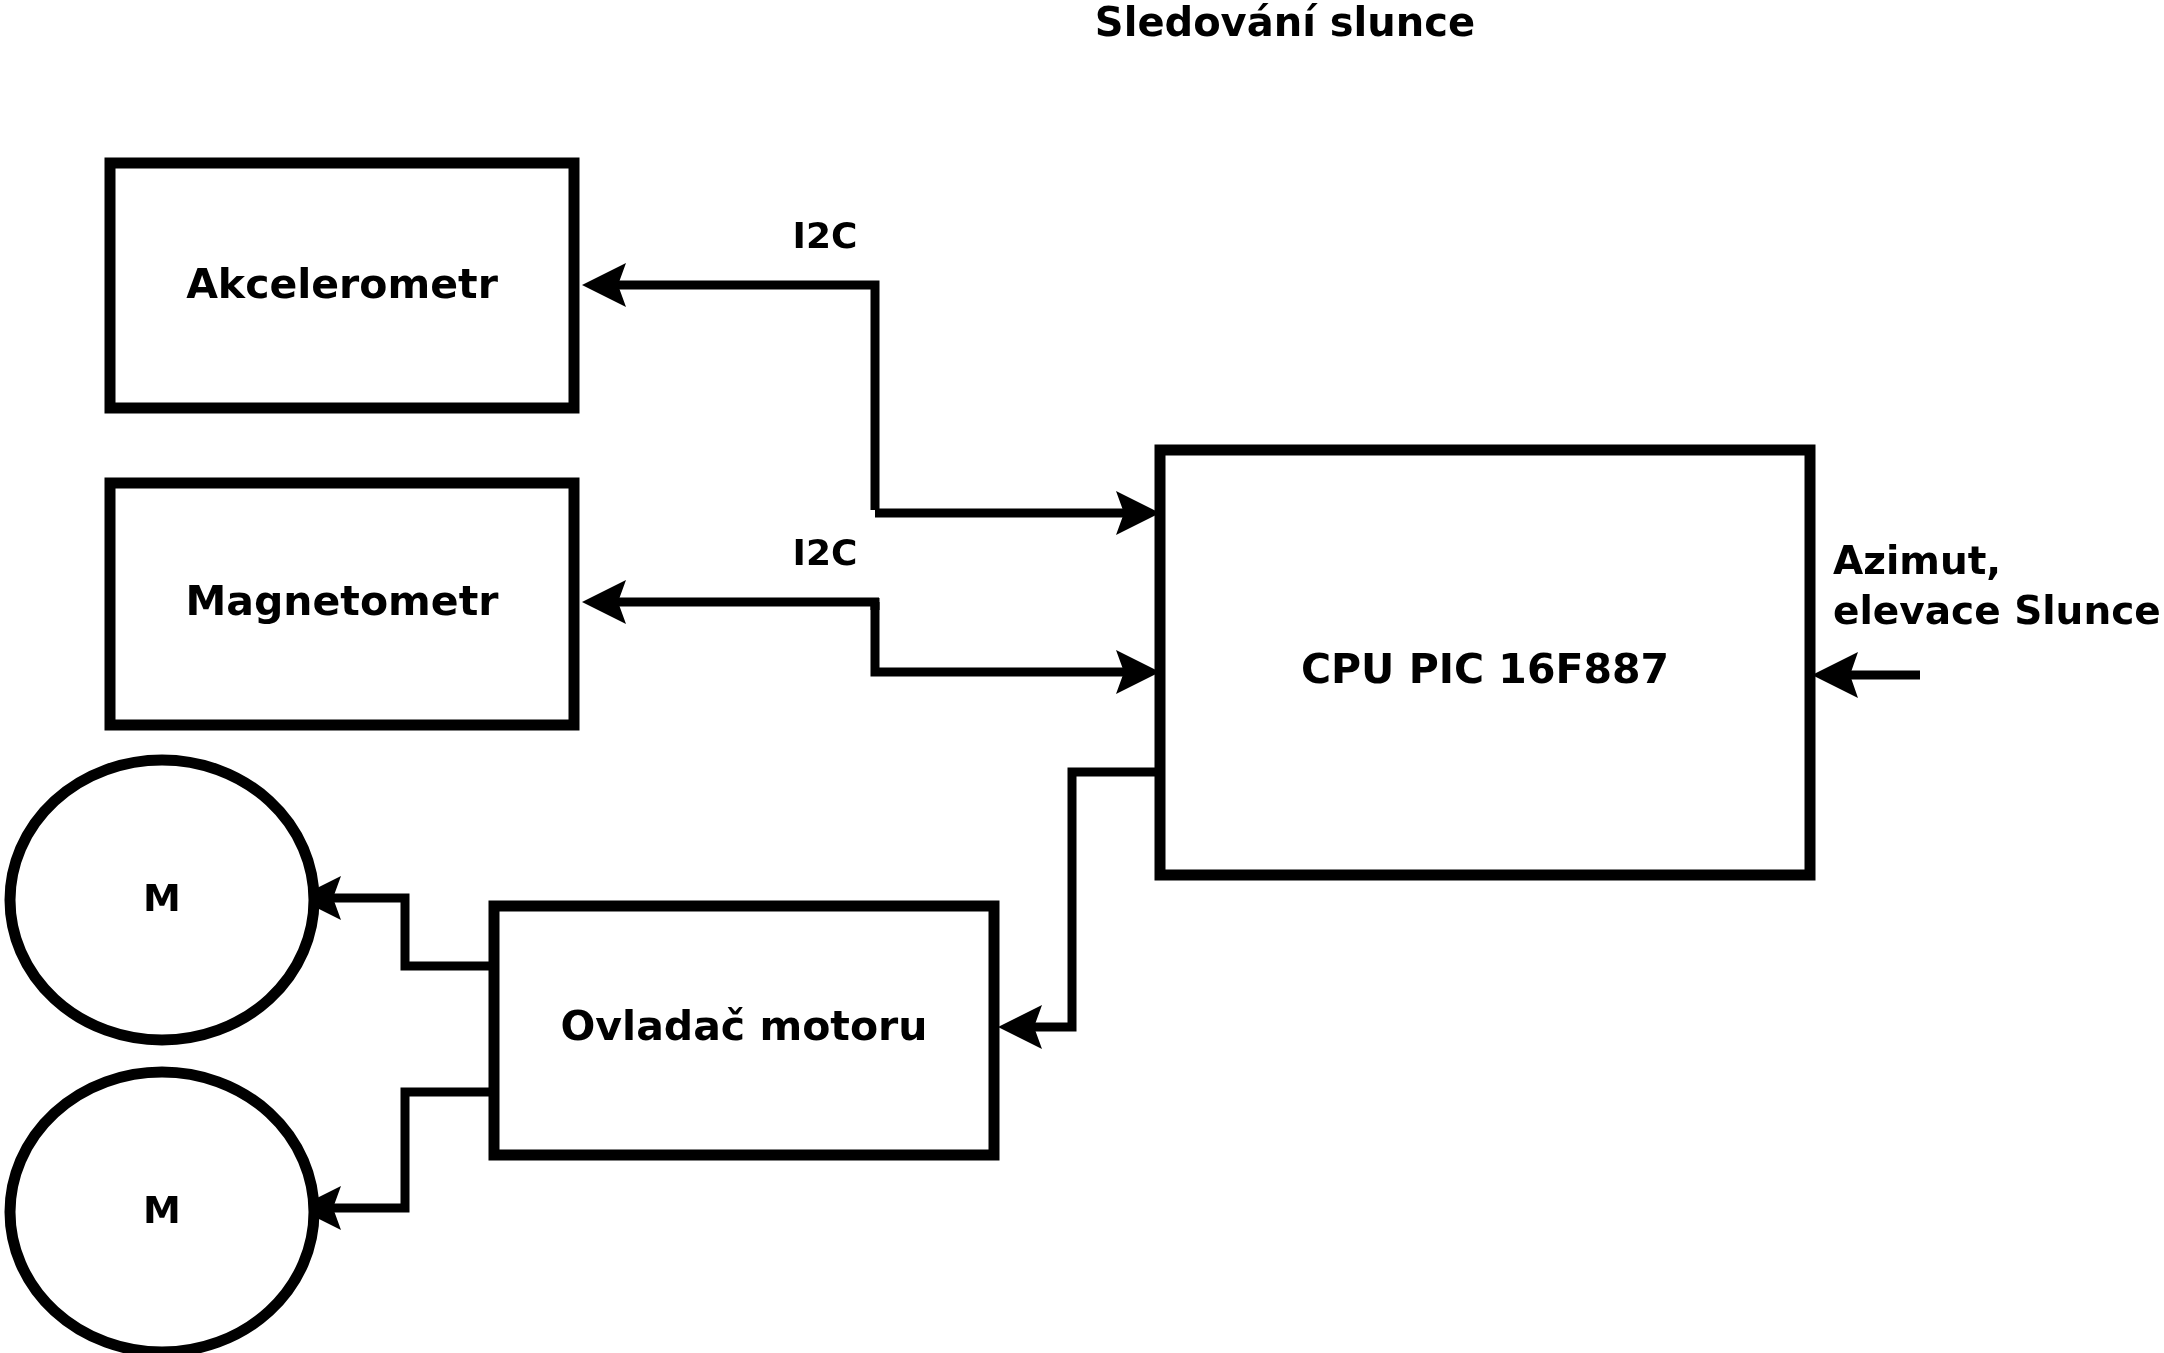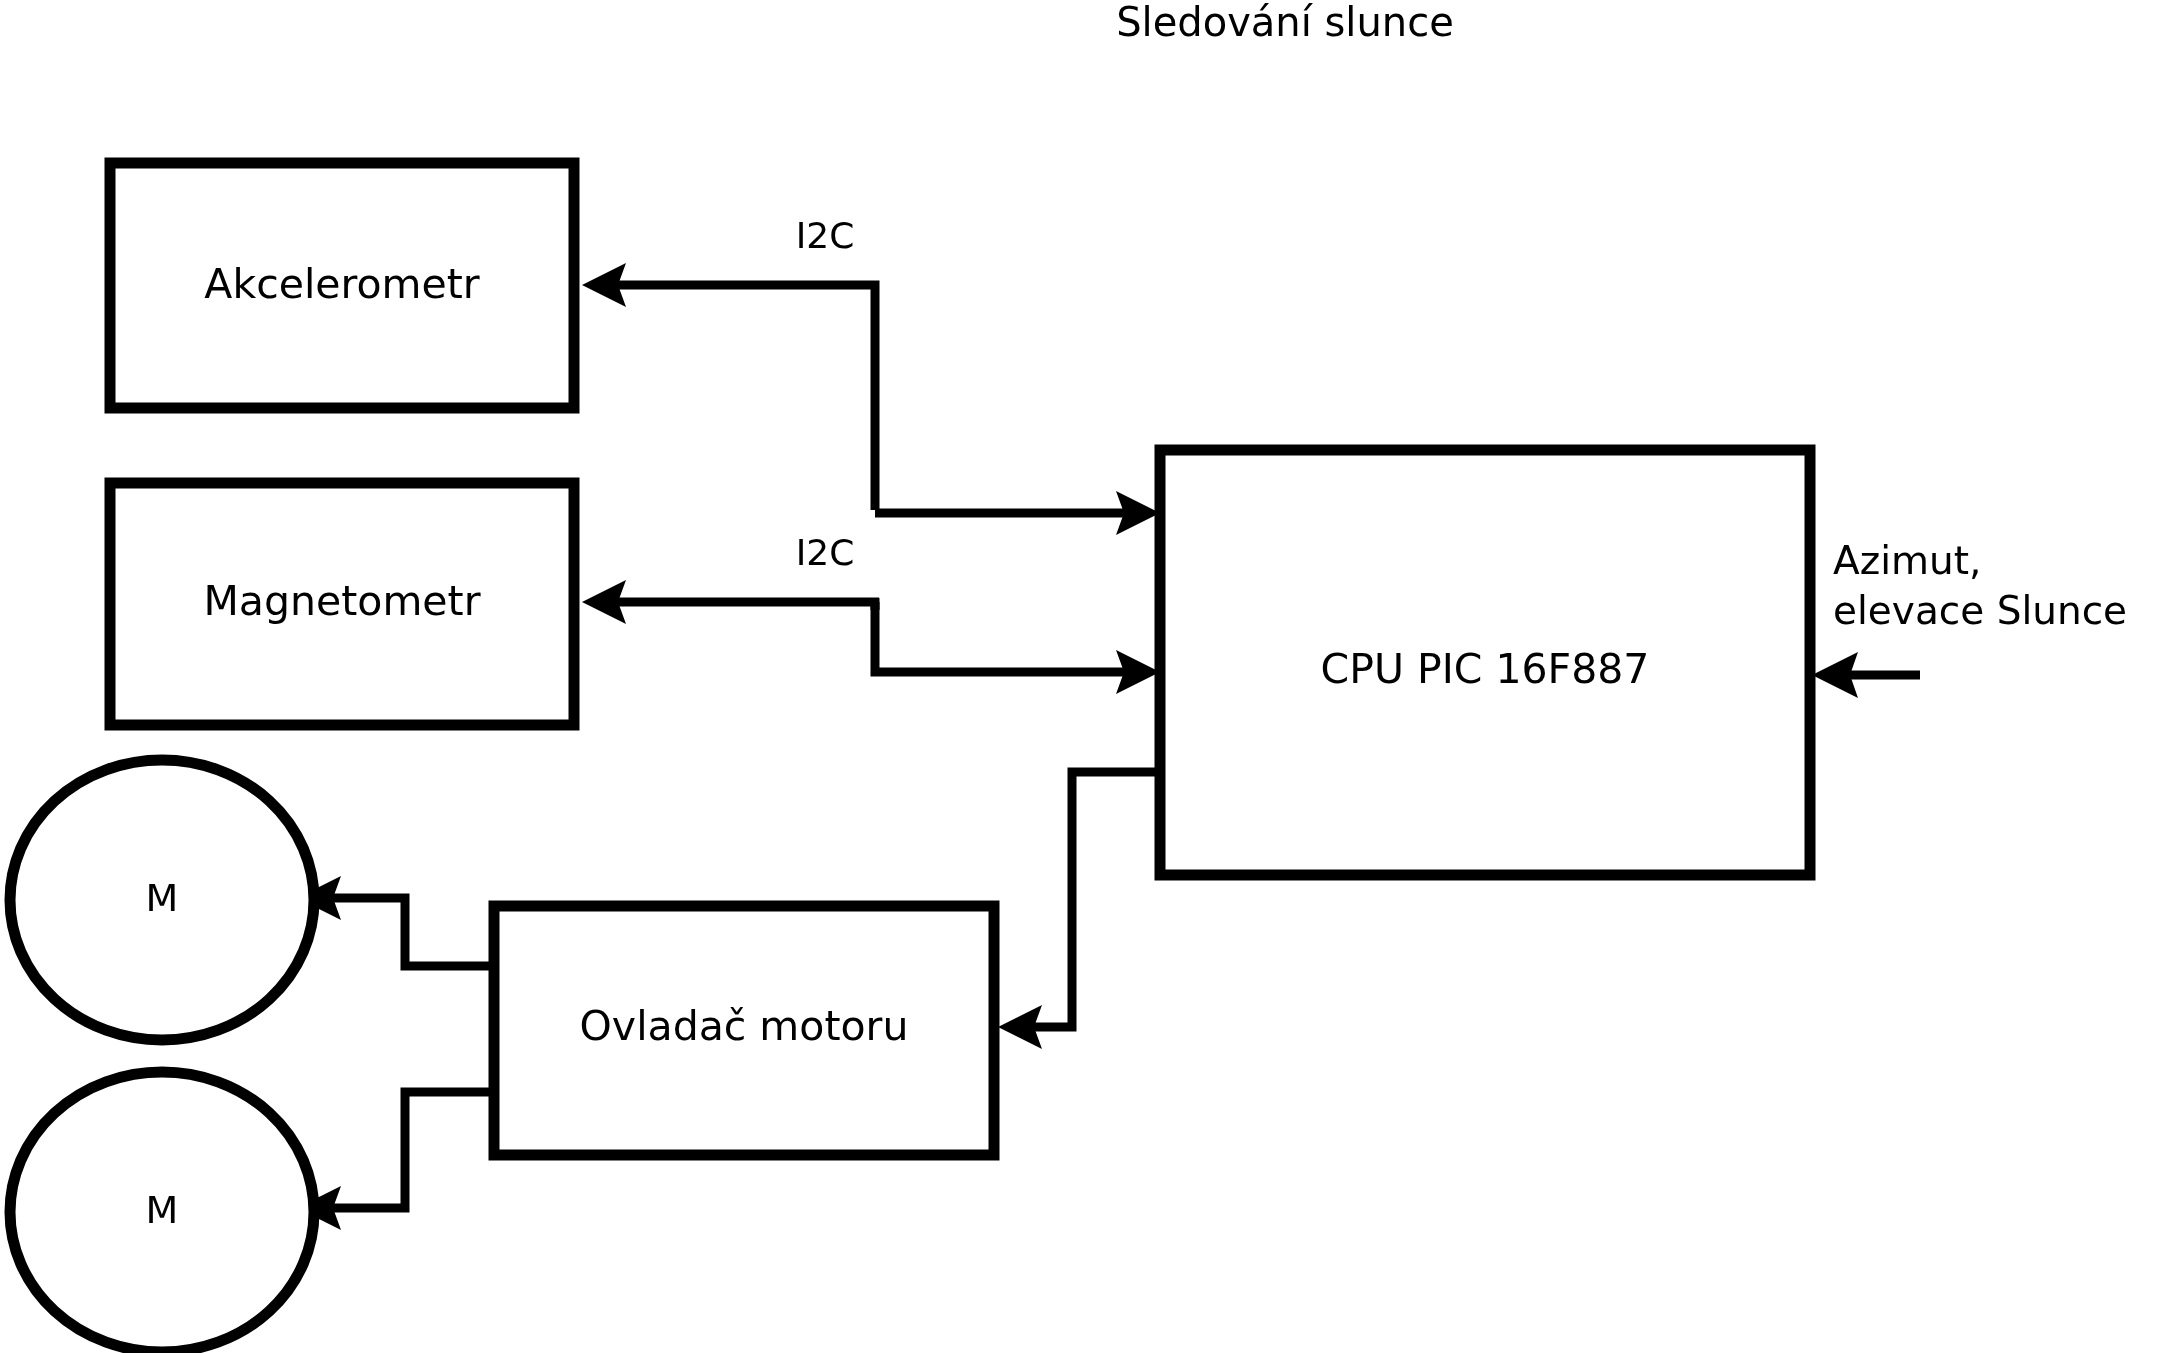--- a/index.html
+++ b/index.html
@@ -11,20 +11,21 @@
     width: 2164px;
     height: 1353px;
     overflow: hidden;
     font-family: "DejaVu Sans", sans-serif;
   }
   #diagram-root {
     position: relative;
     width: 2164px;
     height: 1084px;
     background: #ffffff;
+    font-weight: bold;
   }
   svg#diagram-svg {
     display: block;
     width: 2164px;
     height: 1353px;
   }
   .node-shape {
     fill: #ffffff;
     stroke: #000000;
     stroke-width: 11;

